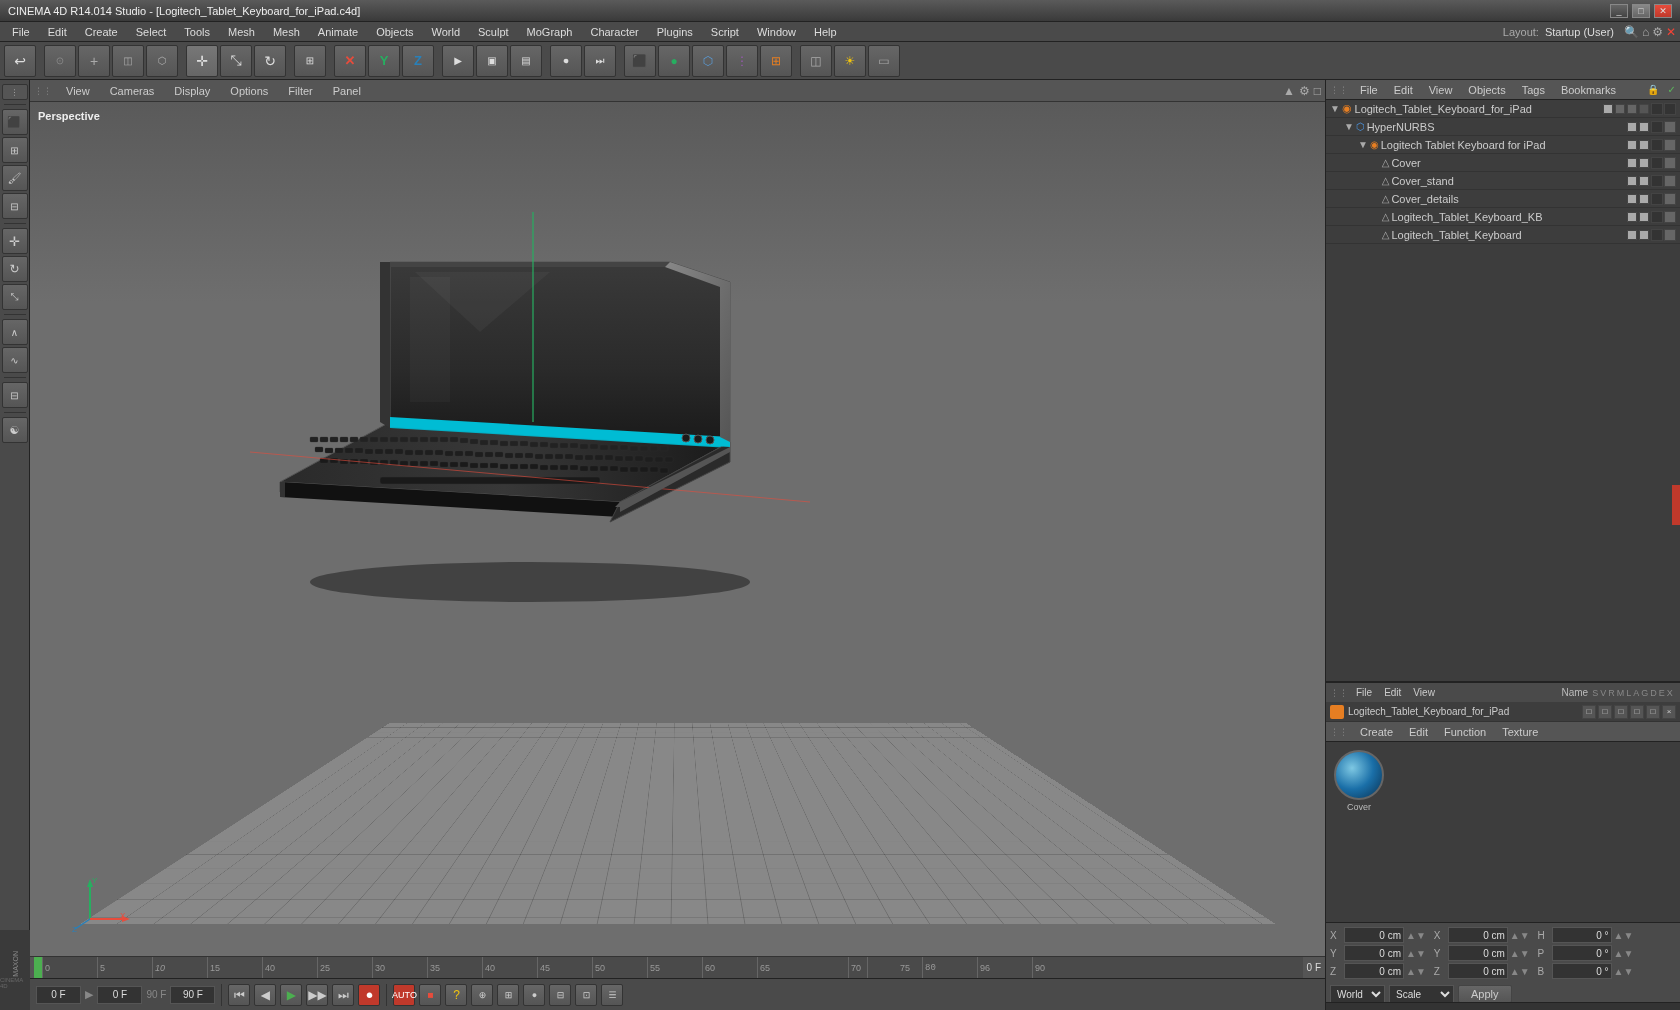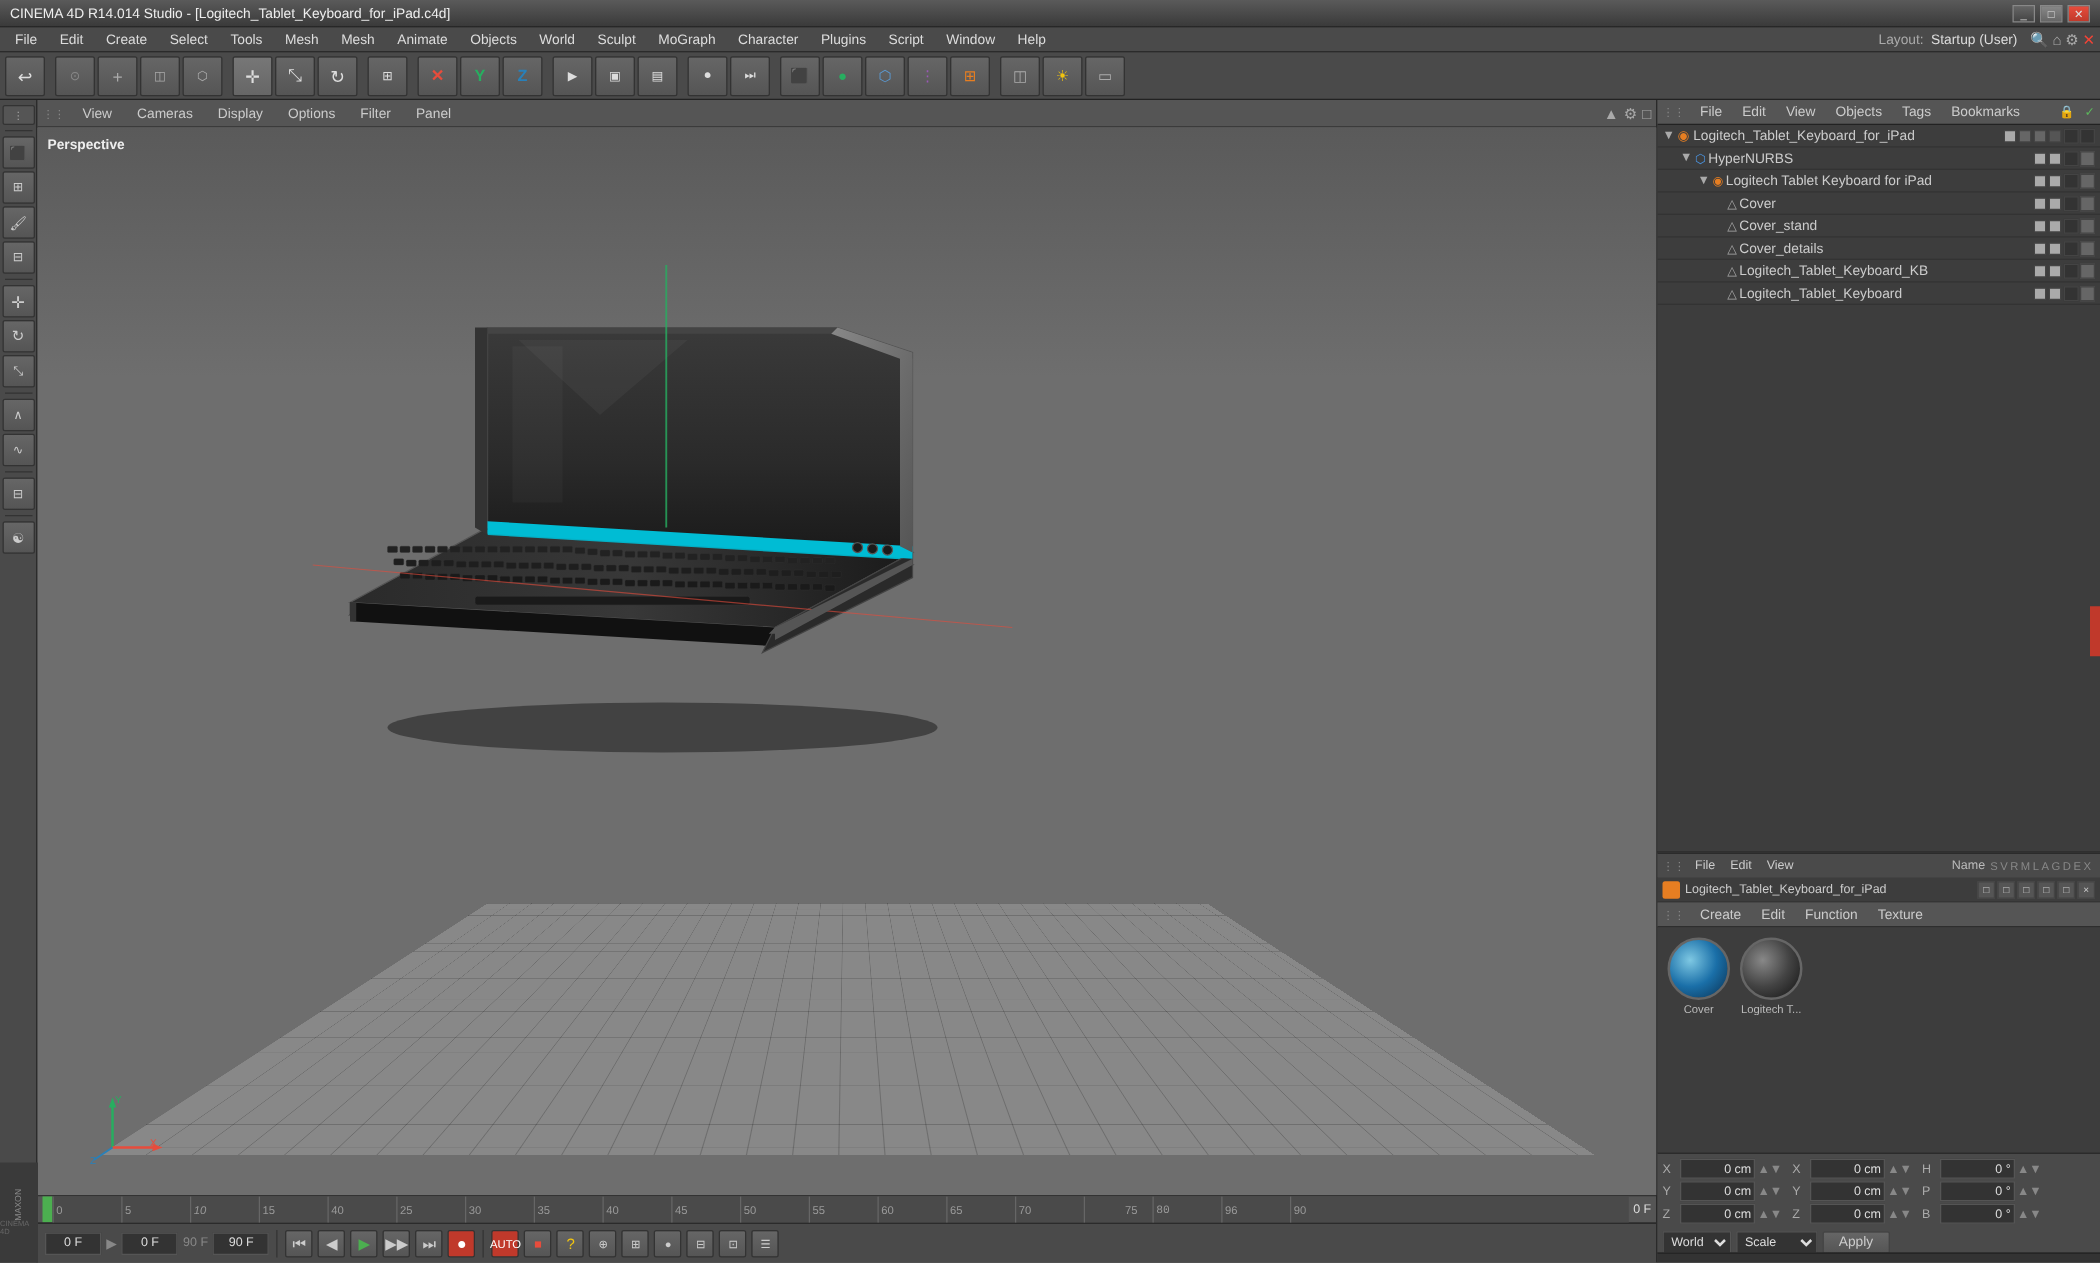--- a/index.html
+++ b/index.html
@@ -796,21 +796,21 @@
         <div class="timeline-mark" style="left:220px;">40</div>
         <div class="timeline-mark" style="left:275px;">25</div>
         <div class="timeline-mark" style="left:330px;">30</div>
         <div class="timeline-mark" style="left:385px;">35</div>
         <div class="timeline-mark" style="left:440px;">40</div>
         <div class="timeline-mark" style="left:495px;">45</div>
         <div class="timeline-mark" style="left:550px;">50</div>
         <div class="timeline-mark" style="left:605px;">55</div>
         <div class="timeline-mark" style="left:660px;">60</div>
         <div class="timeline-mark" style="left:715px;">65</div>
-        <div class="timeline-mark" style="left:770px;">70</div>
+        <div class="timeline-mark" style="left:806px;">70</div>
         <div class="timeline-mark" style="left:825px;padding-left:32px;">75</div>
         <div class="timeline-mark" style="left:880px;font-family:Liberation Mono, monospace;">80</div>
         <div class="timeline-mark" style="left:935px;">96</div>
         <div class="timeline-mark" style="left:990px;">90</div>
       </div>
       <span style="margin-left:4px; color:#ddd; font-size:10px;">0 F</span>
     </div>
 
     <div id="transport-bar">
       <input class="transport-input" value="0 F" style="width: 45px;">
@@ -1030,24 +1030,20 @@
         <span class="mm-menu">Function</span>
         <span class="mm-menu">Texture</span>
       </div>
       <div id="material-list">
 
         <div class="material-item">
           <div class="material-preview mat-blue"></div>
           <span class="material-name">Cover</span>
         </div>
 
-        <div class="material-item">
-          <div class="material-preview mat-dark"></div>
-          <span class="material-name">Logitech T...</span>
-        </div>
       </div>
     </div>
 
     <div id="coord-panel">
       <div style="display:flex; gap:8px; align-items:flex-start;">
 
         <div>
           <div class="coord-row">
             <span class="coord-label">X</span>
             <input class="coord-input" value="0 cm" style="">

